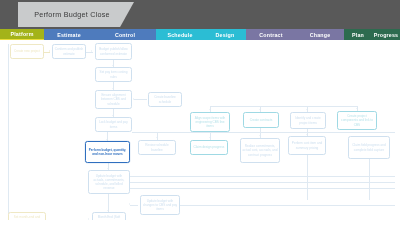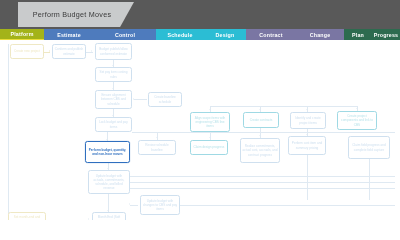--- a/index.html
+++ b/index.html
@@ -80,21 +80,21 @@
   .arrow.left{border-width:1.3px 1.8px 1.3px 0;border-right-color:#dfe9f2;}
   .arrow.cream.right{border-left-color:#efe8c4;}
 </style>
 </head>
 <body>
 
 <div id="app">
 
   <div class="header-band">
     <div class="header-tab">
-      <span class="htxt">Perform Budget Moves</span>
+      <span class="htxt">Perform Budget Close</span>
     </div>
   </div>
 
   <div class="tabstrip" id="tabstrip">
       <div class="tab sel" style="background: rgb(163, 179, 25); width: 44px; flex: 44 0 auto;">
         <span>Platform</span>
       </div>
       <div class="tab" style="background: rgb(78, 123, 189); width: 50px; flex: 50 0 auto;">
         <span>Estimate</span>
       </div>

